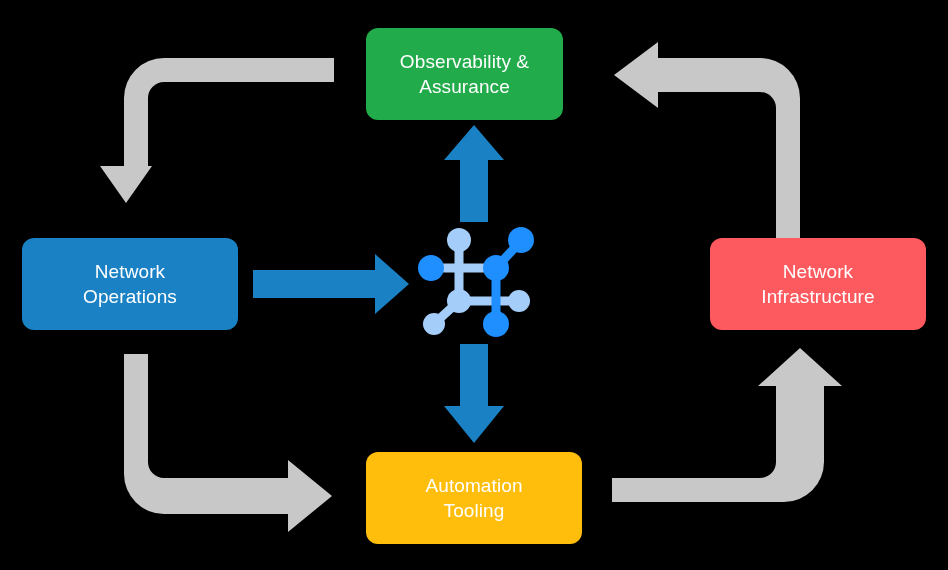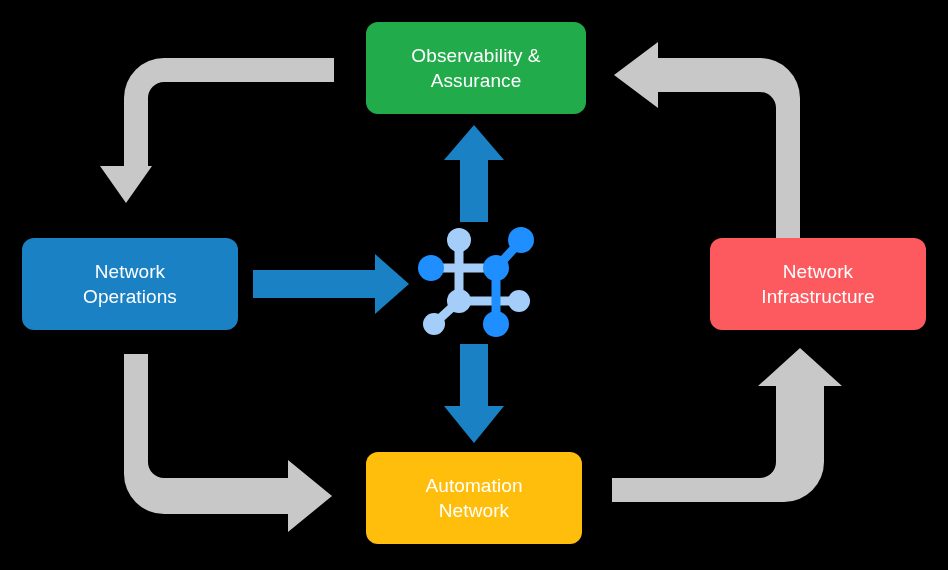--- a/index.html
+++ b/index.html
@@ -43,21 +43,21 @@
     font-weight: 400;
     letter-spacing: 0.1px;
     padding: 4px 10px;
     user-select: none;
   }
   .node-label {
     white-space: pre-line;
     display: block;
   }
   #box-observability {
-    left: 366px;  top: 22px;   width: 220px; height: 92px;
+    left: 366px;  top: 28px;   width: 197px; height: 92px;
   }
   #box-operations {
     left: 22px;   top: 238px;  width: 216px; height: 92px;
   }
   #box-infrastructure {
     left: 710px;  top: 238px;  width: 216px; height: 92px;
   }
   #box-automation {
     left: 366px;  top: 452px;  width: 216px; height: 92px;
   }
@@ -138,16 +138,16 @@
 Operations</span>
   </div>
 
   <div id="box-infrastructure" class="node-box" style="background:#fd5a5f;">
     <span class="node-label">Network
 Infrastructure</span>
   </div>
 
   <div id="box-automation" class="node-box" style="background:#ffbe0b;">
     <span class="node-label">Automation
-Network</span>
+Tooling</span>
   </div>
 
 </div>
 
 </body></html>

